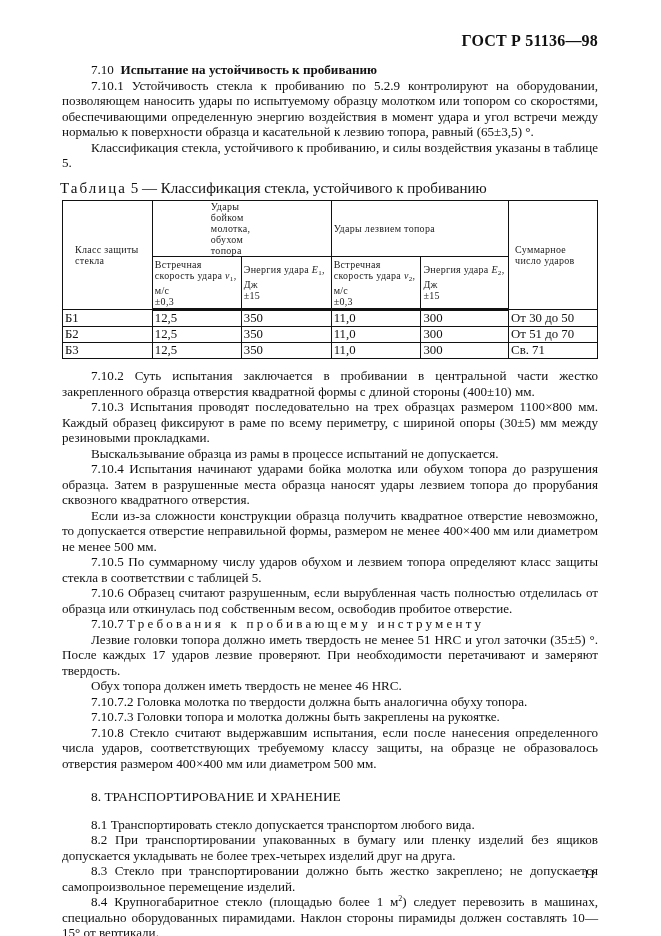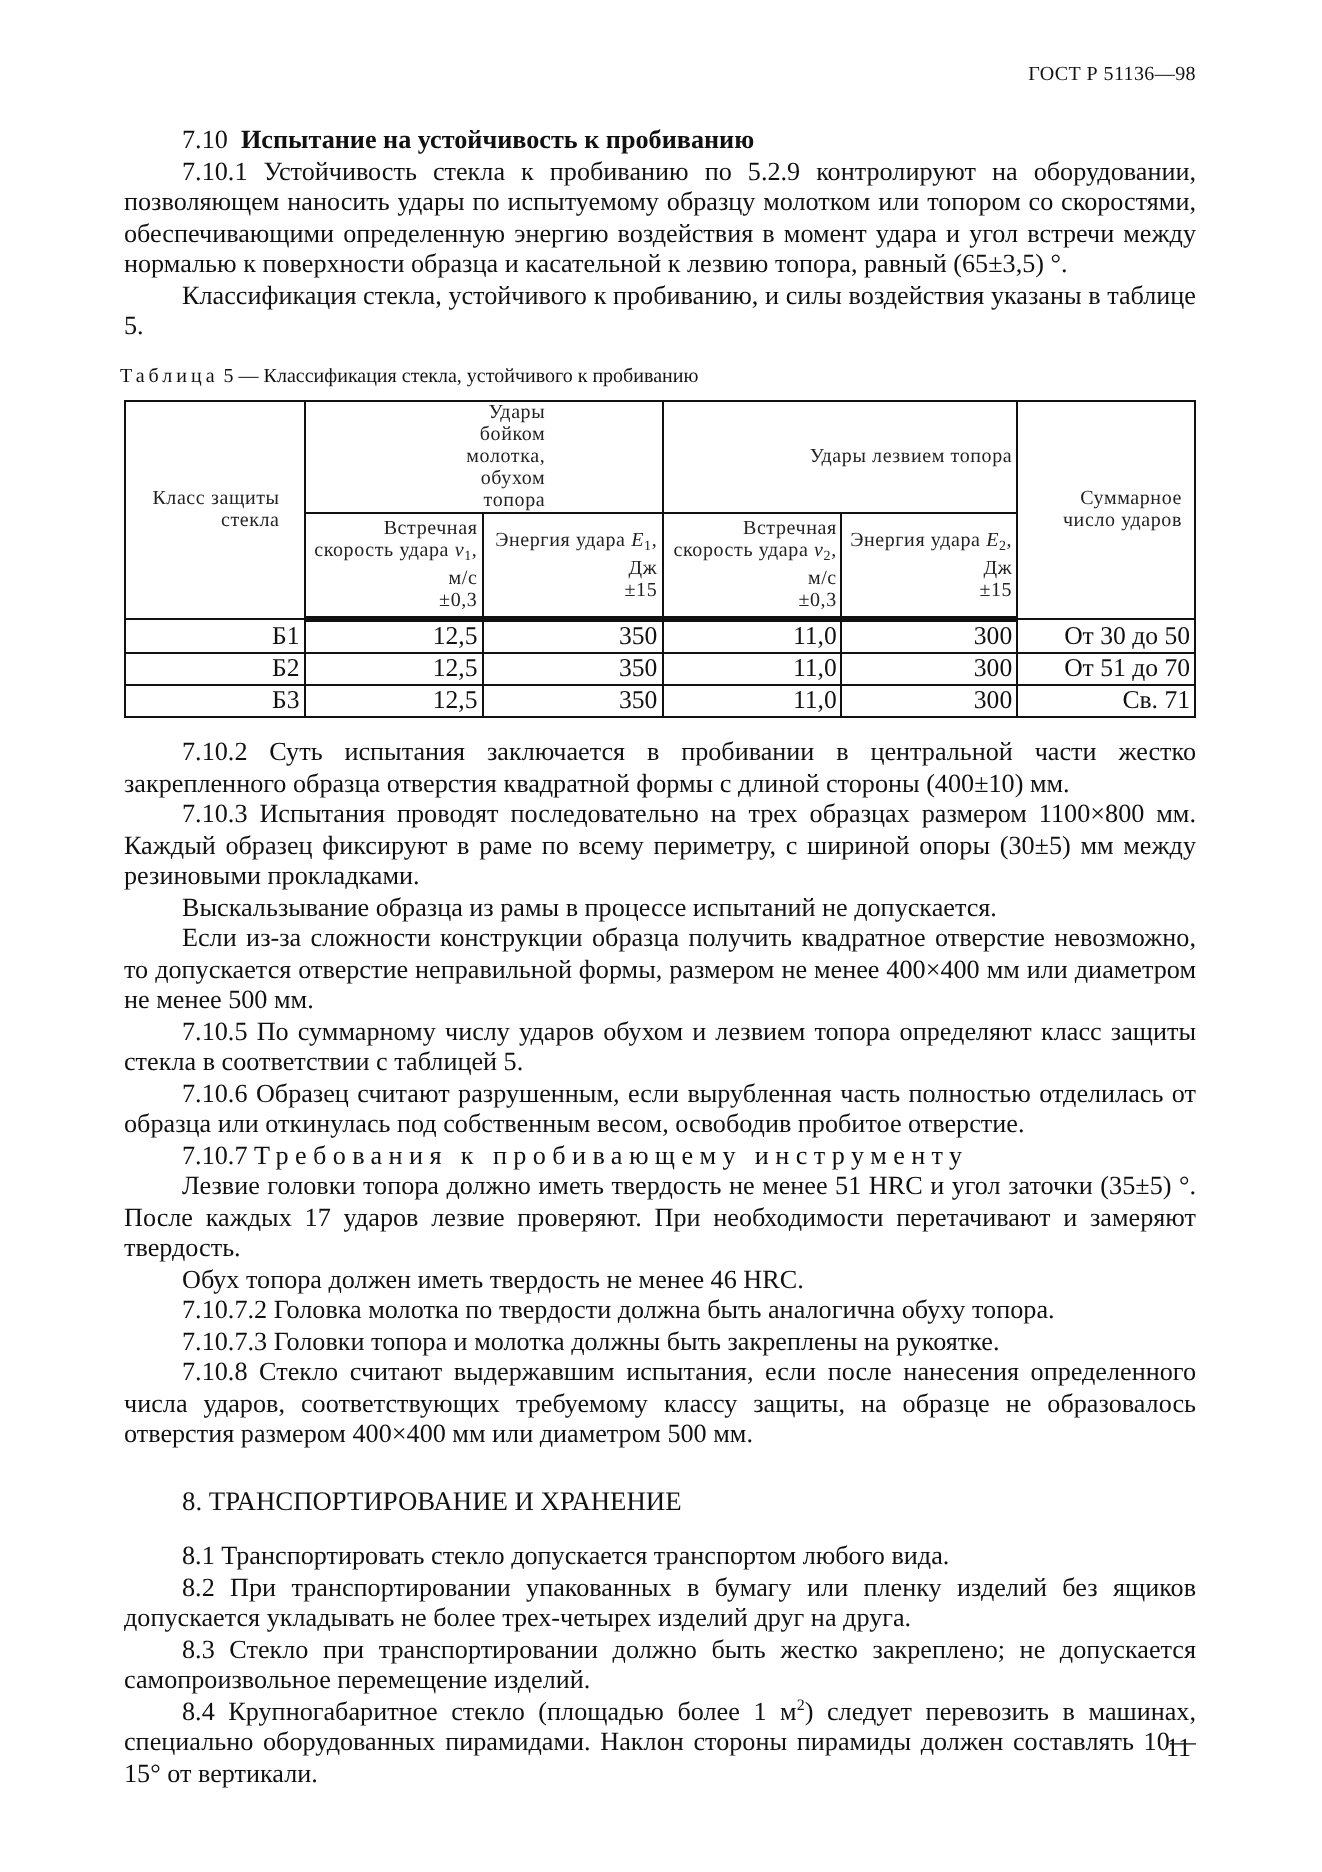--- a/index.html
+++ b/index.html
@@ -1,29 +1,29 @@
 <!DOCTYPE html>
 <html><head>
 <meta charset="utf-8">
 <style>
   html, body { margin: 0; padding: 0; background: #ffffff; }
   body { width: 661px; height: 936px; position: relative; overflow: hidden;
     font-family: "Liberation Serif", "DejaVu Serif", serif; color: #111; }
-  .page-header { position: absolute; top: 32px; right: 63px; font-weight: normal;
-    font-size: 10px; letter-spacing: 0.2px; }
+  .page-header { position: absolute; top: 32px; right: 63px; font-weight: bold;
+    font-size: 16px; letter-spacing: 0.2px; }
   .content { position: absolute; left: 62px; top: 62px; width: 536px;
     font-size: 13.1px; line-height: 15.5px; }
   .p { text-align: justify; text-indent: 29px; margin: 0; }
   .bold { font-weight: bold; margin-top: 40px; }
   .spaced { letter-spacing: 3.2px; }
-  .caption { font-size: 10px; margin: 10px 0 4px -2px; white-space: nowrap; }
+  .caption { font-size: 15px; margin: 10px 0 4px -2px; white-space: nowrap; }
   .caption .spaced-cap { letter-spacing: 2px; }
   table { border-collapse: collapse; width: 536px; margin-bottom: 9px;
     font-size: 10px; }
-  th, td { border: 1px solid #111; text-align: right; vertical-align: middle; padding: 0 2px; }
+  th, td { border: 1px solid #111; text-align: left; vertical-align: middle; padding: 0 2px; }
   th { font-weight: normal; line-height: 11px; letter-spacing: 0.3px; color: #222; }
   td { font-size: 12.8px; height: 15px; line-height: 15px; }
   table { border: 1.6px solid #111; }
   .head-bottom th { border-bottom: 3px solid #111; }
   .sect-title { font-weight: normal; font-size: 13.4px; margin: 18px 0 12px 29px; }
   .page-number { position: absolute; left: 583px; top: 866px; font-size: 13px; }
   sub { font-size: 7px; vertical-align: -2px; }
   sup { font-size: 8px; vertical-align: 5px; line-height: 0; }
   i.var { font-style: italic; }
 </style>
@@ -116,20 +116,21 @@
         <td>11,0</td>
         <td>300</td>
         <td>Св. 71</td>
       </tr>
     </tbody>
   </table>
 
   <p class="p">7.10.2  Суть испытания заключается в пробивании в центральной части жестко закрепленного образца отверстия квадратной формы с длиной стороны (400±10) мм.</p>
   <p class="p">7.10.3  Испытания проводят последовательно на трех образцах размером 1100×800 мм. Каждый образец фиксируют в раме по всему периметру, с шириной опоры (30±5) мм между резиновыми прокладками.</p>
   <p class="p">Выскальзывание образца из рамы в процессе испытаний не допускается.</p>
+  <p class="p">7.10.4  Испытания начинают ударами бойка молотка или обухом топора до разрушения образца. Затем в разрушенные места образца наносят удары лезвием топора до прорубания сквозного квадратного отверстия.</p>
   <p class="p">Если из-за сложности конструкции образца получить квадратное отверстие невозможно, то допускается отверстие неправильной формы, размером не менее 400×400 мм или диаметром не менее 500 мм.</p>
   <p class="p">7.10.5  По суммарному числу ударов обухом и лезвием топора определяют класс защиты стекла в соответствии с таблицей 5.</p>
   <p class="p">7.10.6 Образец считают разрушенным, если вырубленная часть полностью отделилась от образца или откинулась под собственным весом, освободив пробитое отверстие.</p>
   <p class="p">
     <span>7.10.7</span>
     <span class="spaced">Требования к пробивающему инструменту</span>
   </p>
   <p class="p">Лезвие головки топора должно иметь твердость не менее 51 HRC и угол заточки (35±5) °. После каждых 17 ударов лезвие проверяют. При необходимости перетачивают и замеряют твердость.</p>
   <p class="p">Обух топора должен иметь твердость не менее 46 HRC.</p>
   <p class="p">7.10.7.2  Головка молотка по твердости должна быть аналогична обуху топора.</p>

